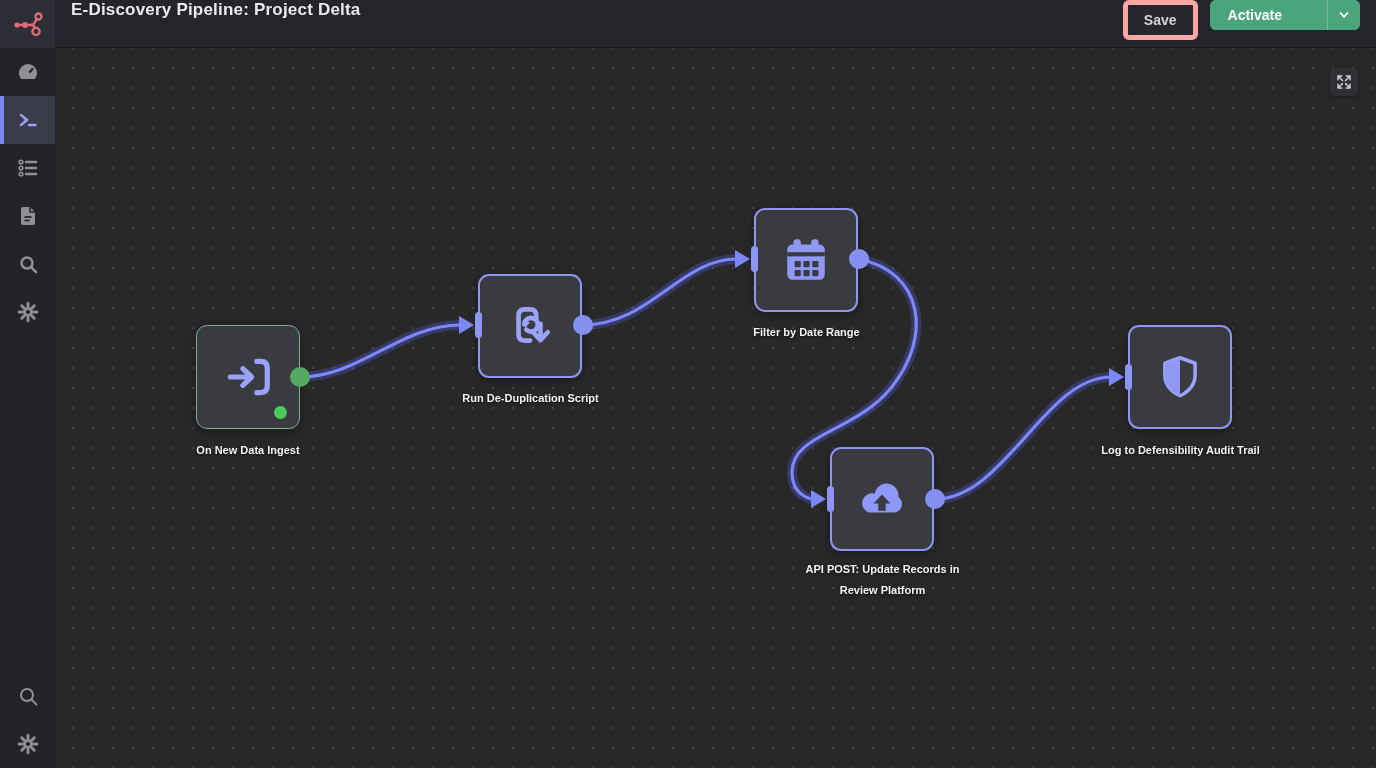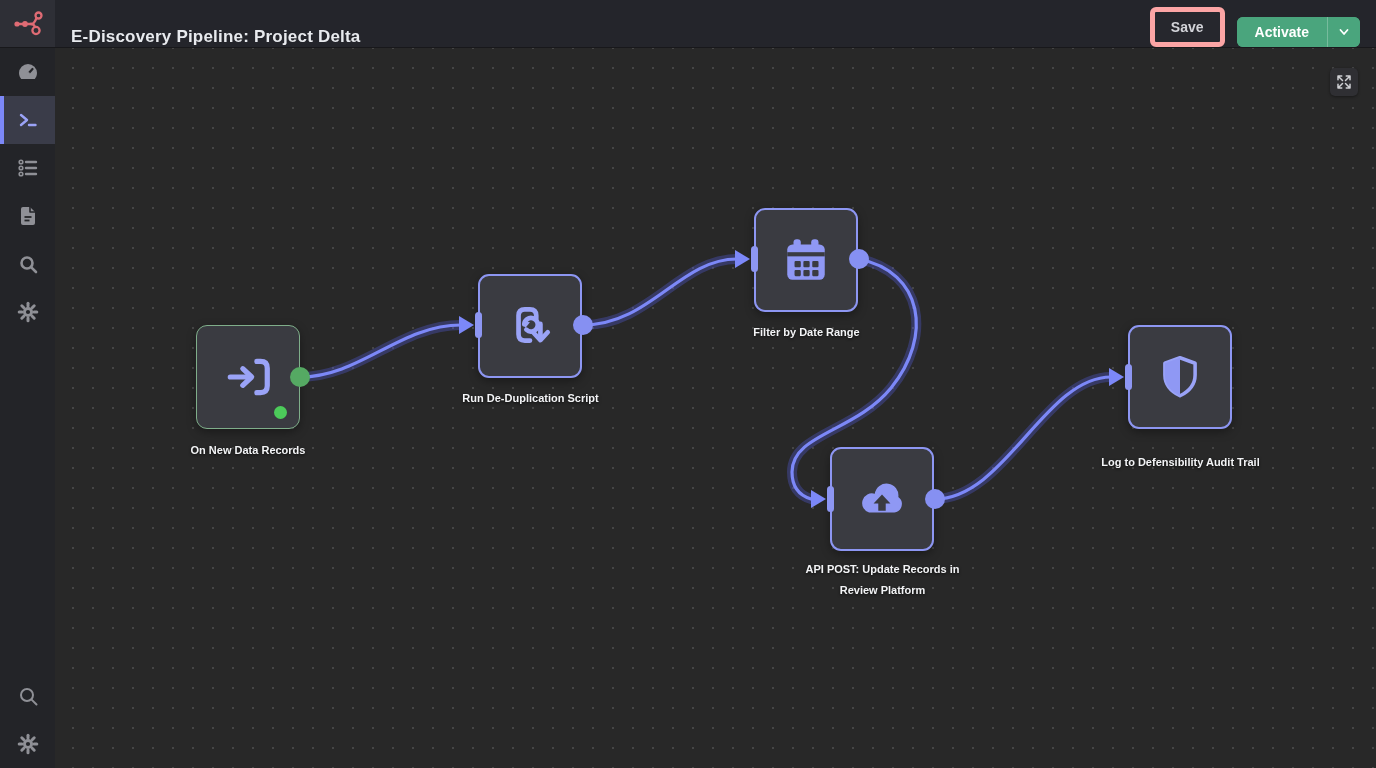--- a/index.html
+++ b/index.html
@@ -2,31 +2,31 @@
 <html><head>
 <meta charset="utf-8">
 <style>
   * { margin:0; padding:0; box-sizing:border-box; }
   html,body { width:1376px; height:768px; overflow:hidden; background:#1f2023;
               font-family:"Liberation Sans","DejaVu Sans",sans-serif; }
 
   
   .header { position:absolute; left:0; top:0; width:1376px; height:48px;
             background:#24252b; border-bottom:1px solid #18181b;
-            display:flex; align-items:flex-end; z-index:30; }
+            display:flex; align-items:flex-start; z-index:30; }
   .logo-box { width:55px; height:48px; background:#2e2f36; display:flex;
               align-items:center; justify-content:center; flex:0 0 55px; }
   .wf-title { color:#e8eaee; font-size:17px; font-weight:700; margin-left:16px;
               letter-spacing:.2px; }
   .header-spacer { flex:1; }
   .btn-save { background:#26272d; color:#d3d4d9; border:5px solid #fca5a5;
               border-radius:6px; font-size:14px; font-weight:600;
               padding:7px 16px; margin-right:12px; cursor:pointer; }
   .btn-activate-group { display:flex; margin-right:16px; border-radius:6px;
-              overflow:hidden; background:#4aa57d; }
+              overflow:hidden; background:#4aa57d;gap:27px; }
   .btn-activate { background:#4aa57d; color:#fff; border:none; font-size:14px;
               font-weight:700; padding:7px 18px; cursor:pointer; }
   .btn-activate-caret { background:#4aa57d; border:none;
               border-left:1px solid rgba(255,255,255,.25); color:#fff;
               padding:7px 10px; display:flex; align-items:center; cursor:pointer; }
 
   
   .sidebar { position:absolute; left:0; top:48px; width:55px; height:720px;
              background:#232428; display:flex; flex-direction:column;
              z-index:20; }
@@ -234,21 +234,21 @@
   <div class="node trigger" style="left:141px; top:277px;">
     <svg width="50" height="50" viewBox="0 0 48 48">
       <g stroke="#9aa3f7" stroke-width="5" fill="none" stroke-linecap="round" stroke-linejoin="round">
         <line x1="7" y1="24" x2="26" y2="24"></line>
         <polyline points="19,16 27.5,24 19,32"></polyline>
         <path d="M32.5,9 h3.5 q6.5,0 6.5,6.5 v17 q0,6.5 -6.5,6.5 h-3.5"></path>
       </g>
     </svg>
     <span class="status-dot"></span>
   </div>
-  <div class="node-label" style="left:83px; top:392px; width:220px;">On New Data Records</div>
+  <div class="node-label" style="left:83px; top:392px; width:220px;">On New Data Ingest</div>
 
   <div class="node" style="left:423px; top:226px;">
     <svg width="50" height="50" viewBox="0 0 48 48">
       <g stroke="#9aa3f7" stroke-width="4.5" fill="none" stroke-linecap="round" stroke-linejoin="round">
         <path d="M24,38 h-5 q-6,0 -6,-6 V14 q0,-6 6,-6 h5 q6,0 6,6 v3"></path>
         <path d="M18.5,22.5 a6.5,6.5 0 1 1 2,5"></path>
         <polygon points="17,19.5 24,20.5 19.5,26" fill="#9aa3f7" stroke="none"></polygon>
         <line x1="34" y1="22" x2="34" y2="36"></line>
         <polyline points="27,30 34,37.5 41,30"></polyline>
       </g>
@@ -283,15 +283,15 @@
     </svg>
   </div>
   <div class="node-label" style="left:737px; top:511px; width:181px;">API POST: Update Records in Review Platform</div>
 
   <div class="node" style="left:1073px; top:277px;">
     <svg width="50" height="50" viewBox="0 0 48 48">
       <path d="M24,5.5 L38.5,10.8 V22 C38.5,31.5 32.5,37.8 24,42 C15.5,37.8 9.5,31.5 9.5,22 V10.8 Z" fill="none" stroke="#9aa3f7" stroke-width="3.4" stroke-linejoin="round"></path>
       <path d="M24,5.5 L9.5,10.8 V22 C9.5,31.5 15.5,37.8 24,42 Z" fill="#8f98f4"></path>
     </svg>
   </div>
-  <div class="node-label" style="left:1025px; top:404px; width:201px;">Log to Defensibility Audit Trail</div>
+  <div class="node-label" style="left:1025px; top:392px; width:201px;">Log to Defensibility Audit Trail</div>
 
 </div>
 
 </body></html>

